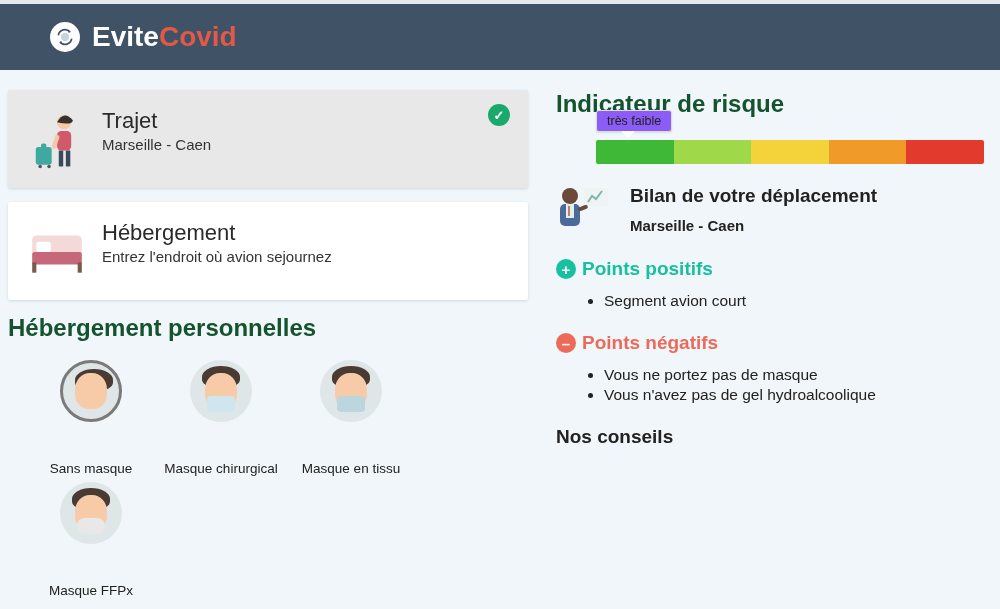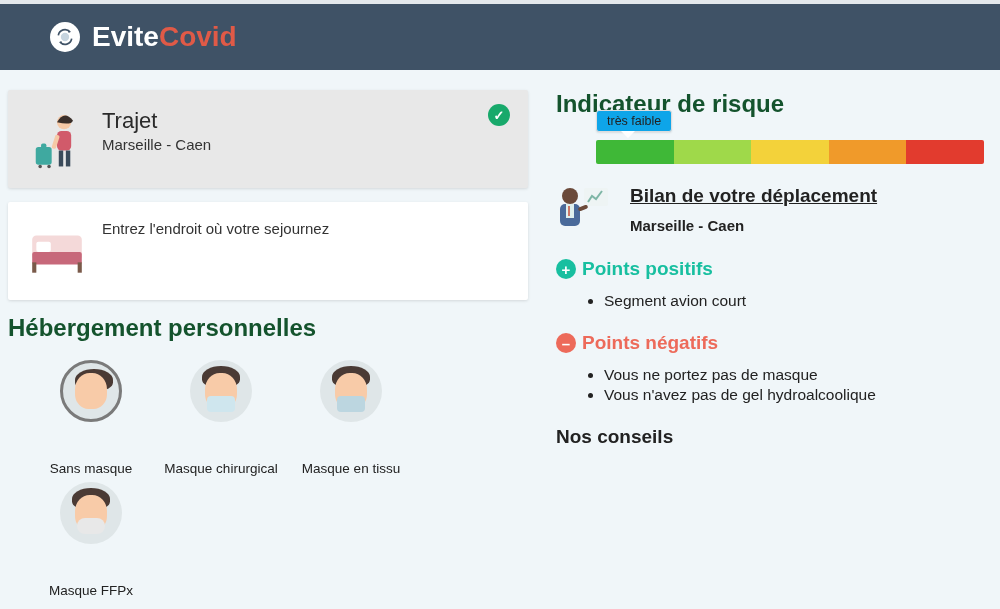--- a/index.html
+++ b/index.html
@@ -118,35 +118,35 @@
 
   
   .risk-bar-wrap { position: relative; margin: 22px 0 20px 0; padding-left: 40px; }
   .risk-bar {
     display: flex; height: 24px; width: 100%;
     border-radius: 2px; overflow: hidden;
   }
   .risk-seg { flex: 1; }
   .bubble {
     position: absolute; top: -30px; left: 40px;
-    background: #0ea5e9; border: 1px solid #ddd;
+    background: #8b5cf6; border: 1px solid #ddd;
     font-size: 12.5px; padding: 3px 10px; border-radius: 3px;
     box-shadow: 0 1px 2px rgba(0,0,0,0.1);
   }
   .bubble::after {
     content: ""; position: absolute; bottom: -7px; left: 24px;
     border: 7px solid transparent; border-top-color: #fff;
     border-bottom: none;
   }
   .bilan {
     display: flex; align-items: center; gap: 18px;
     margin: 10px 0 24px 0;
   }
   .bilan-illus { width: 56px; height: 50px; position: relative; }
-  .bilan h3 { font-size: 19px; font-weight: 700; color: #222; margin-bottom: 10px; text-decoration: underline; }
+  .bilan h3 { font-size: 19px; font-weight: 700; color: #222; margin-bottom: 10px; }
   .bilan p { font-size: 15px; font-weight: 600; color: #222; }
 
   .pts-header {
     display: flex; align-items: center; gap: 6px;
     font-size: 19px; font-weight: 700;
     margin: 6px 0 12px 0;
   }
   .pts-header.pos { color: #18bfa0; }
   .pts-header.neg { color: #ed6a5a; }
   .pts-badge {
@@ -212,21 +212,22 @@
       <div class="card-illus bed">
         <svg viewBox="0 0 60 50">
           <rect x="6" y="10" width="48" height="24" rx="4" fill="#f4d9d9"></rect>
           <rect x="6" y="26" width="48" height="12" rx="2" fill="#c7687a"></rect>
           <rect x="10" y="16" width="14" height="10" rx="2" fill="#fff"></rect>
           <rect x="6" y="36" width="4" height="10" fill="#7a5a4a"></rect>
           <rect x="50" y="36" width="4" height="10" fill="#7a5a4a"></rect>
         </svg>
       </div>
       <div class="card-body">
-        <p>Entrez l'endroit où votre sejournez</p>
+        <h3>Hébergement</h3>
+        <p>Entrez l'endroit où avion sejournez</p>
       </div>
     </div>
 
     <h2 class="section">Hébergement personnelles</h2>
 
     <div class="prec-grid">
       <div class="prec-item">
         <div class="prec-avatar selected">
           <div class="hair"></div>
             <div class="face"></div>

